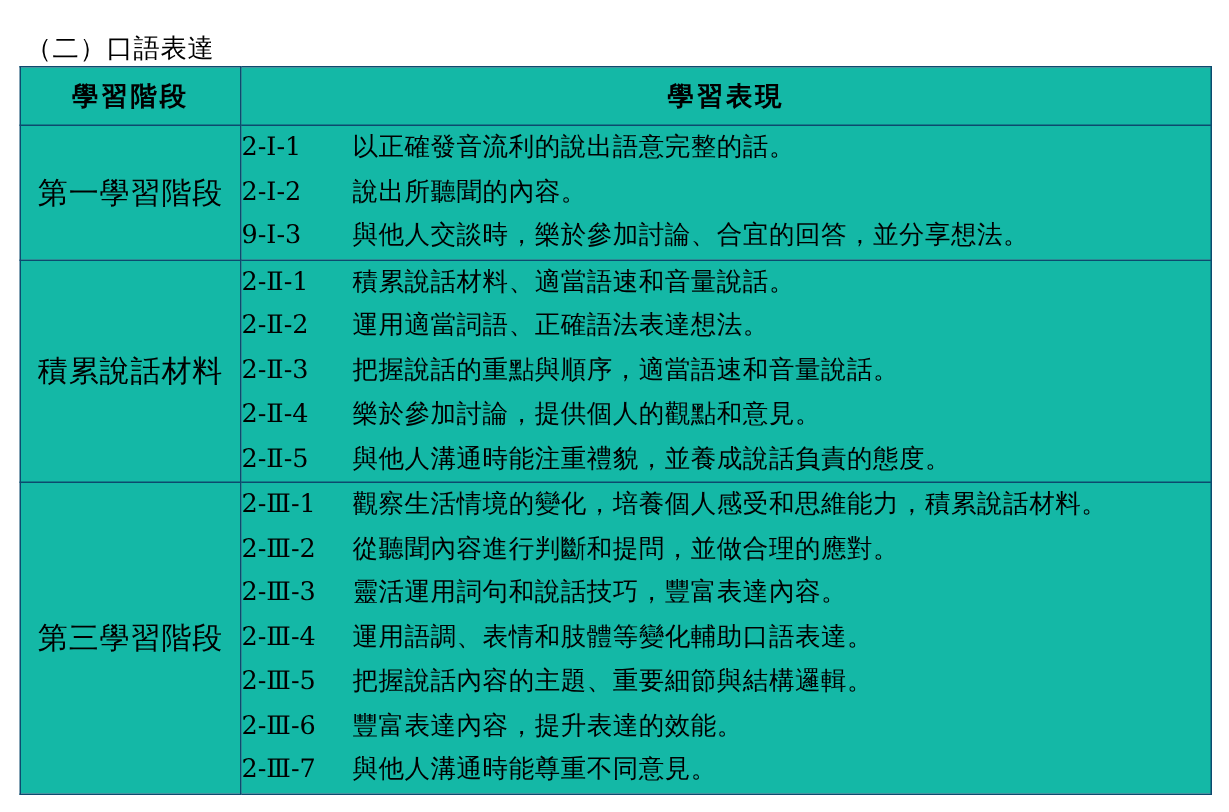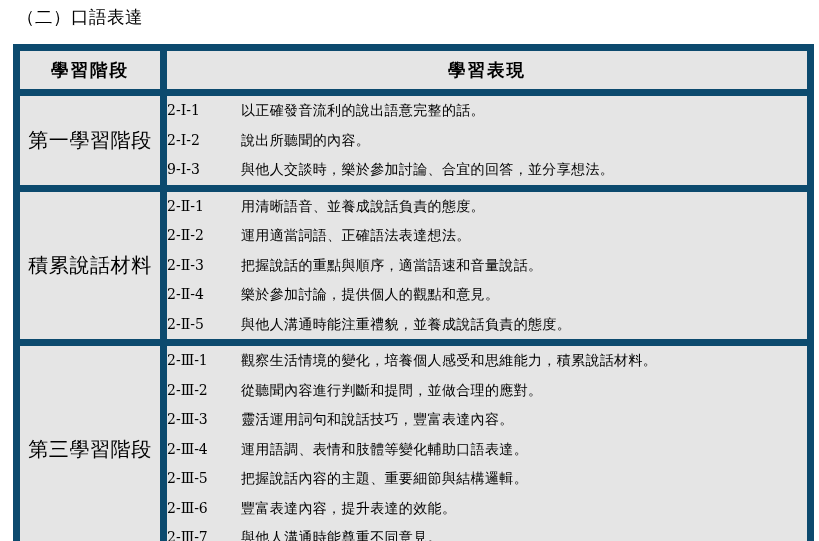--- a/index.html
+++ b/index.html
@@ -18,45 +18,45 @@
   .page {
     position: relative;
     width: 819px;
     height: 541px;
     box-sizing: border-box;
   }
 
   .section-title {
     position: absolute;
     left: 17px;
-    top: 4px;
+    top: 20px;
     font-size: 17.5px;
     line-height: 26px;
     letter-spacing: 0.5px;
     white-space: nowrap;
   }
 
   .perf-table {
     position: absolute;
     left: 13px;
     top: 44px;
     width: 794px;
     border-collapse: collapse;
     table-layout: fixed;
   }
 
   .perf-table col.col-stage { width: 147px; }
   .perf-table col.col-perf  { width: 647px; }
 
   .perf-table th,
   .perf-table td {
-    border: 7px solid #0c4a6e;
+    border: 1px solid #0c4a6e;
     padding: 0;
     vertical-align: middle;
-    background: #e5e5e5;
+    background: #14b8a6;
   }
 
   .perf-table thead th {
     height: 38px;
     text-align: center;
     font-weight: bold;
     font-size: 17.5px;
     letter-spacing: 2px;
   }
 
@@ -74,21 +74,21 @@
 
   .indicator-list {
     list-style: none;
     margin: 0;
     padding: 0;
   }
 
   .indicator {
     display: flex;
     align-items: flex-end;
-    font-size: 14px;
+    font-size: 17px;
     line-height: 29.5px;
   }
 
   .indicator-code {
     flex: 0 0 auto;
     width: 74px;
     white-space: nowrap;
     font-family: "DejaVu Serif", "Liberation Serif", serif;
     letter-spacing: 0px;
   }
@@ -136,21 +136,21 @@
               </li>
             </ul>
           </td>
         </tr>
         <tr>
           <td class="stage-cell">積累說話材料</td>
           <td class="perf-cell">
             <ul class="indicator-list">
               <li class="indicator">
                 <span class="indicator-code">2-Ⅱ-1</span>
-                <span class="indicator-text">用清晰語音、並養成說話負責的態度。</span>
+                <span class="indicator-text">積累說話材料、適當語速和音量說話。</span>
               </li>
               <li class="indicator">
                 <span class="indicator-code">2-Ⅱ-2</span>
                 <span class="indicator-text">運用適當詞語、正確語法表達想法。</span>
               </li>
               <li class="indicator">
                 <span class="indicator-code">2-Ⅱ-3</span>
                 <span class="indicator-text">把握說話的重點與順序，適當語速和音量說話。</span>
               </li>
               <li class="indicator">

